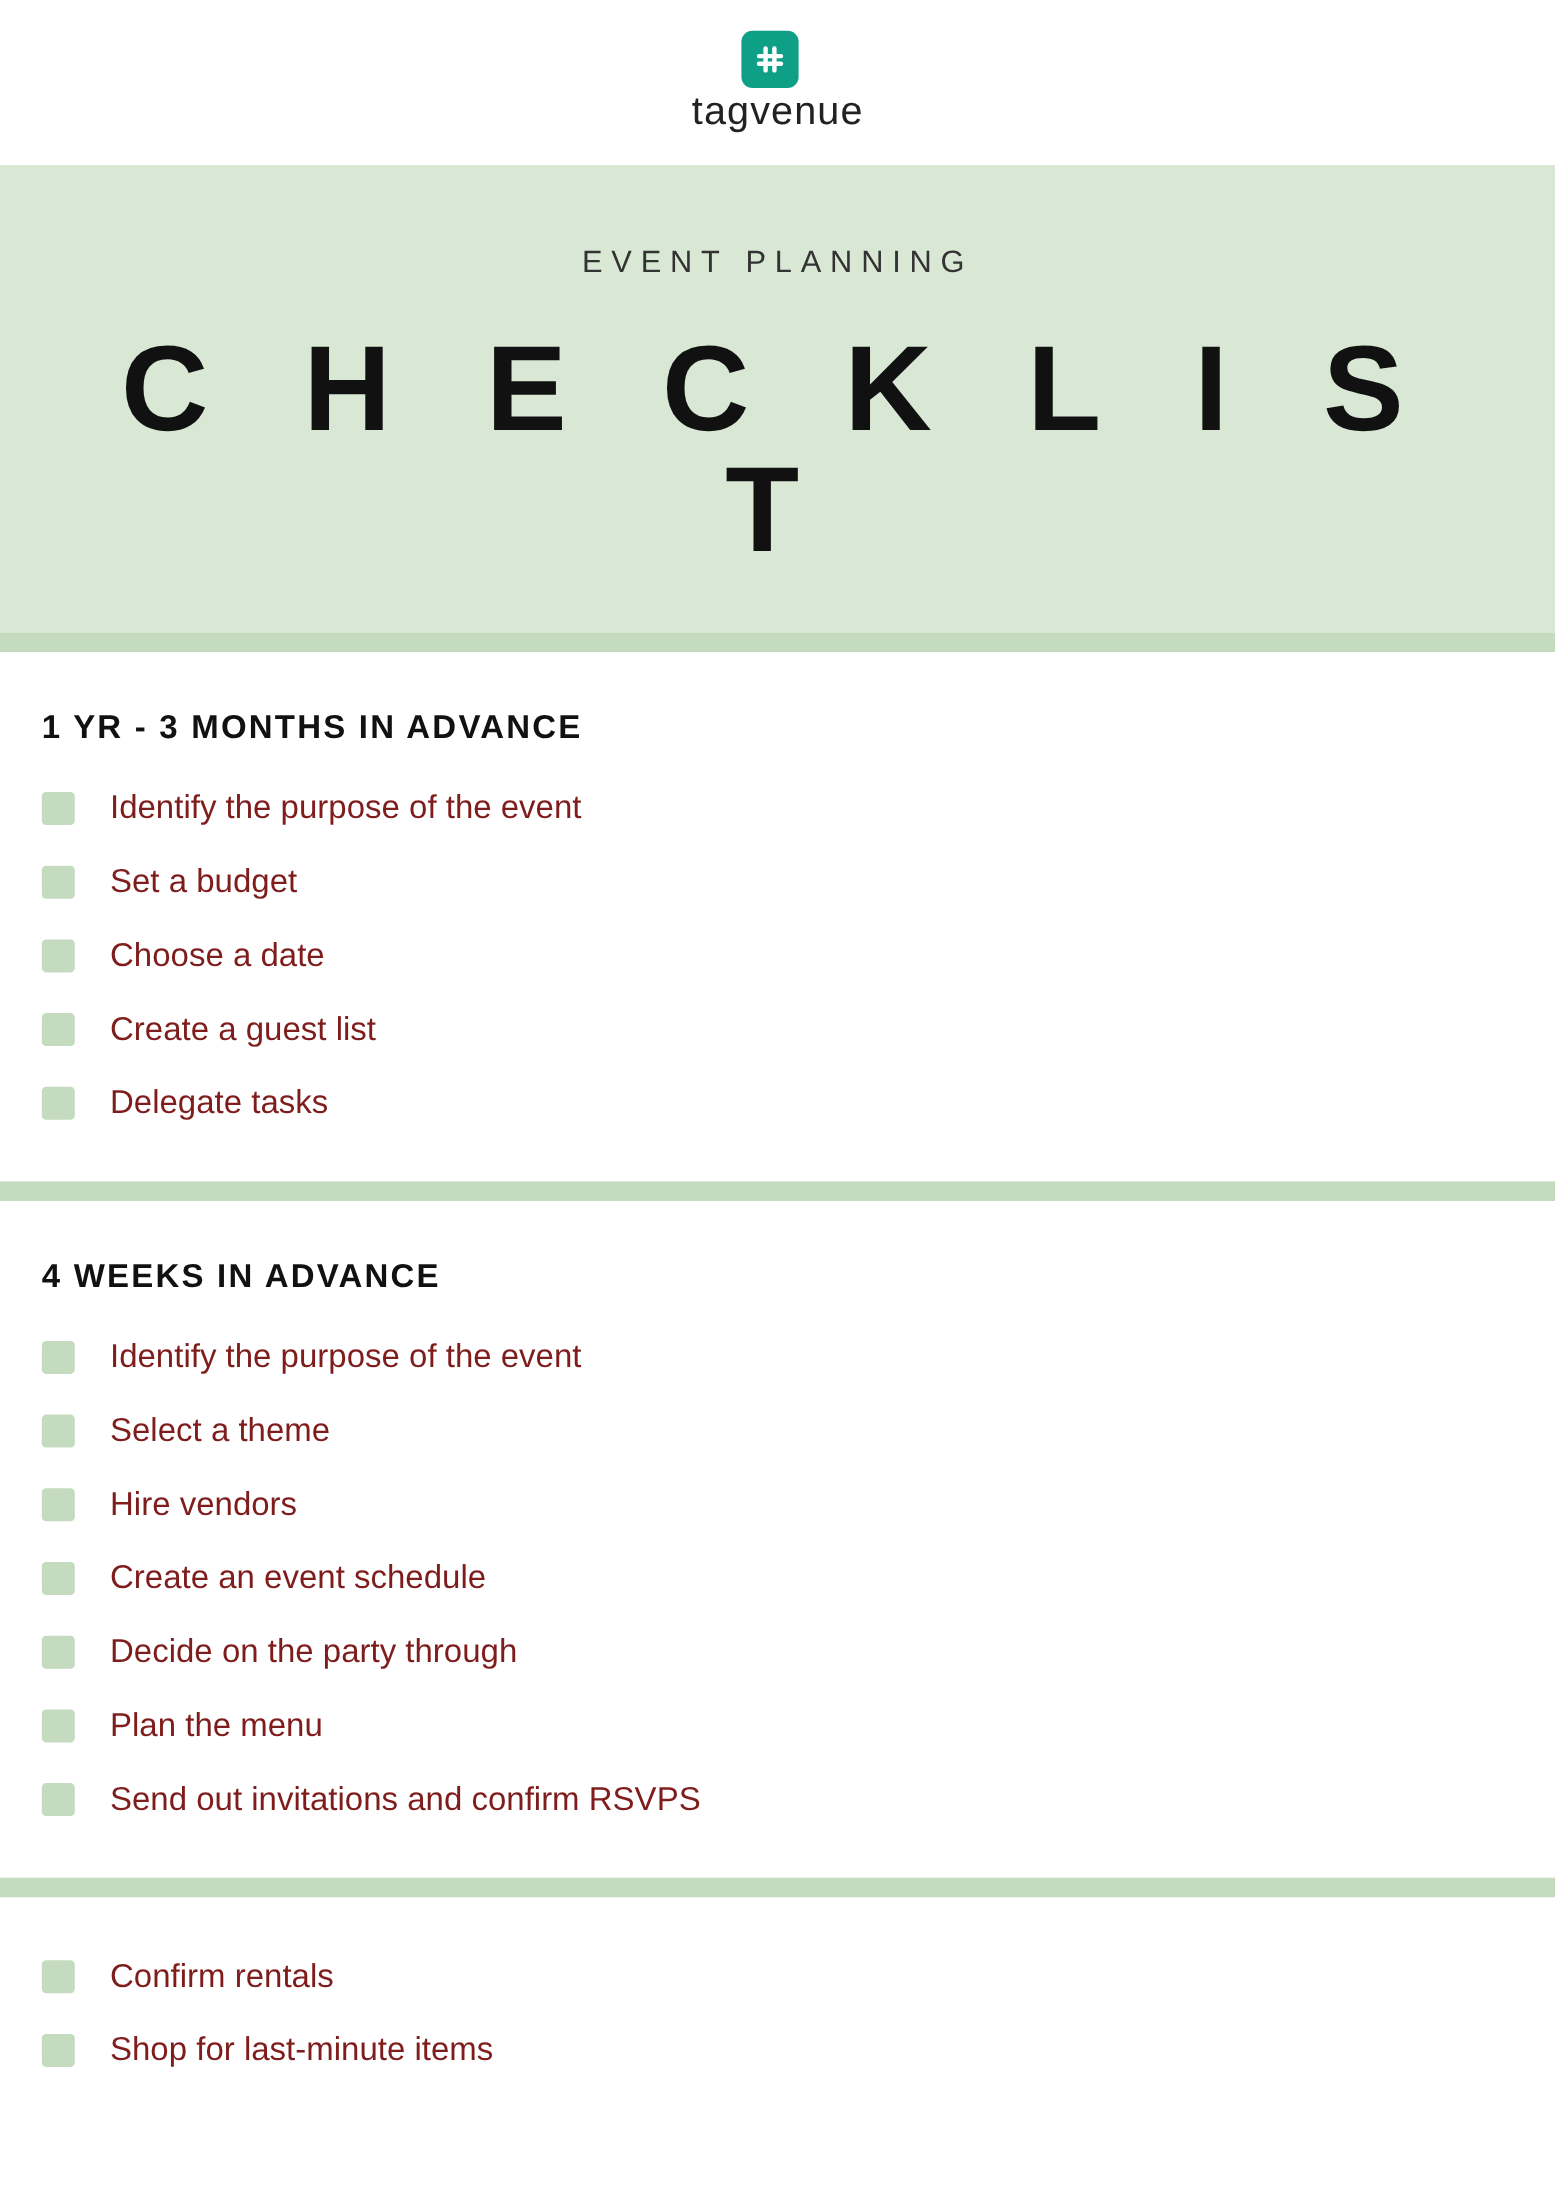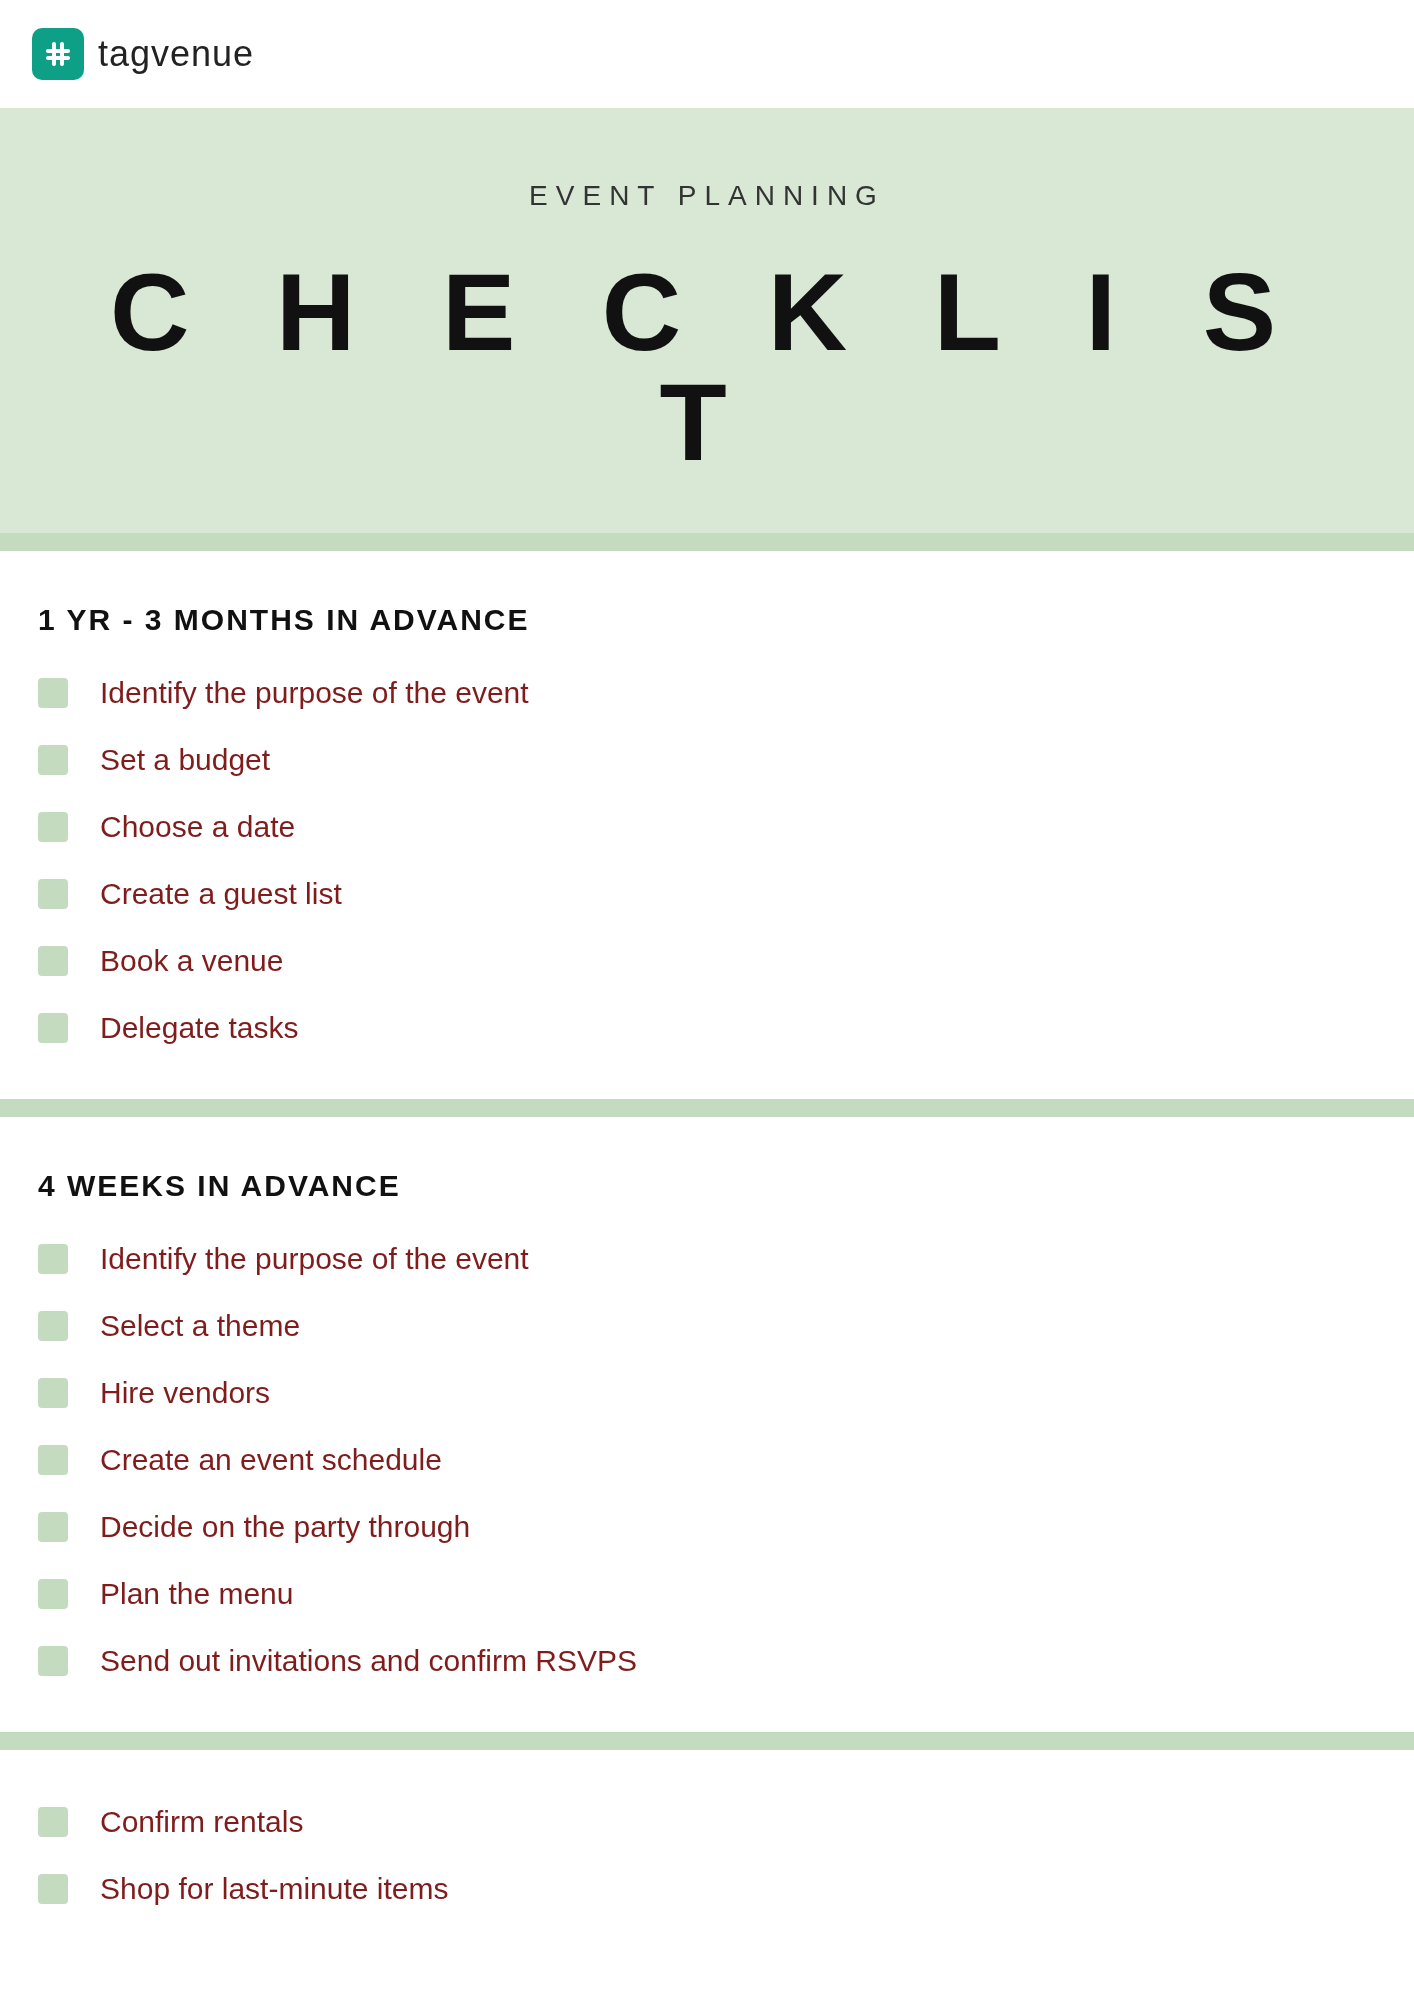--- a/index.html
+++ b/index.html
@@ -14,20 +14,21 @@
       background: #ffffff;
       font-family: Arial, Helvetica, sans-serif;
     }
 
     
     .logo-area {
       display: flex;
       align-items: center;
       padding: 28px 32px;
       background: #ffffff;
+      flex-direction: column;
     }
 
     .logo-icon {
       width: 52px;
       height: 52px;
       background: #0ea087;
       border-radius: 10px;
       display: flex;
       align-items: center;
       justify-content: center;
@@ -162,24 +163,20 @@
       <li class="checklist-item">
         <div class="checkbox"></div>
         <span class="item-text">Choose a date</span>
       </li>
       <li class="checklist-item">
         <div class="checkbox"></div>
         <span class="item-text">Create a guest list</span>
       </li>
       <li class="checklist-item">
         <div class="checkbox"></div>
-        <span class="item-text">Book a venue</span>
-      </li>
-      <li class="checklist-item">
-        <div class="checkbox"></div>
         <span class="item-text">Delegate tasks</span>
       </li>
     </ul>
 </div>
 
 <div class="section-divider"></div>
 <div class="section">
   <div class="section-title">4 WEEKS IN ADVANCE</div>
   <ul class="checklist">
   <li class="checklist-item">

